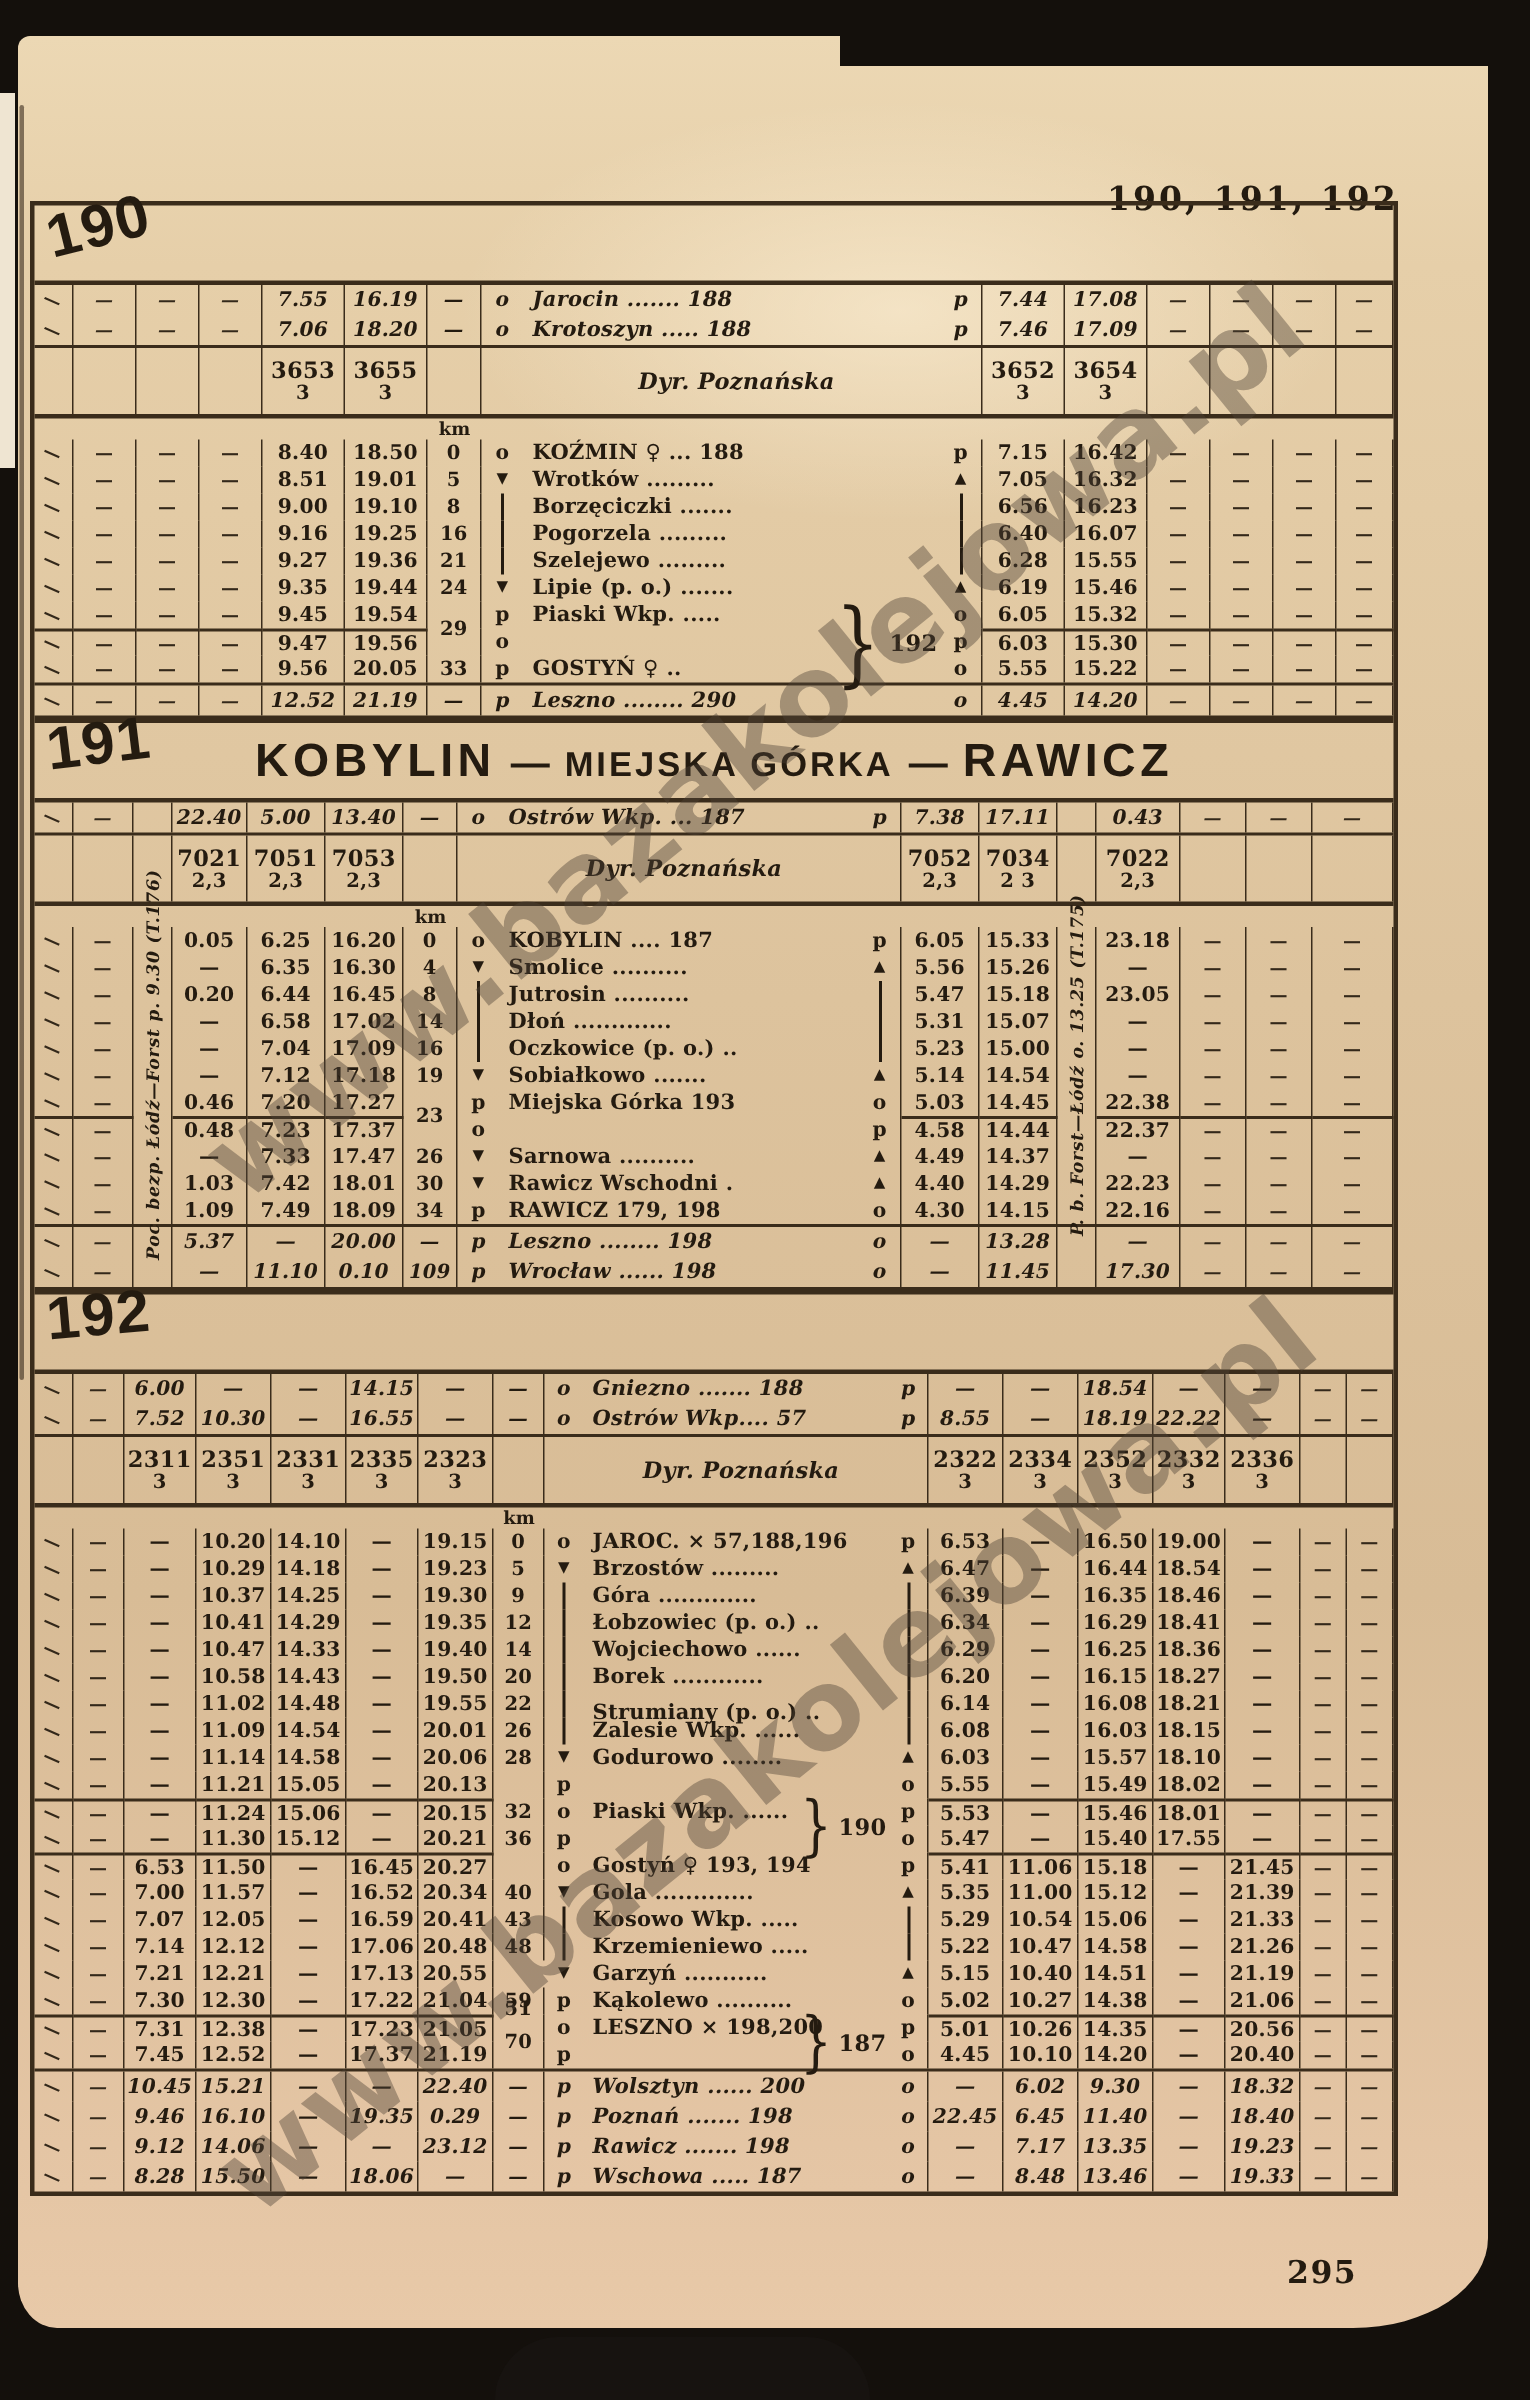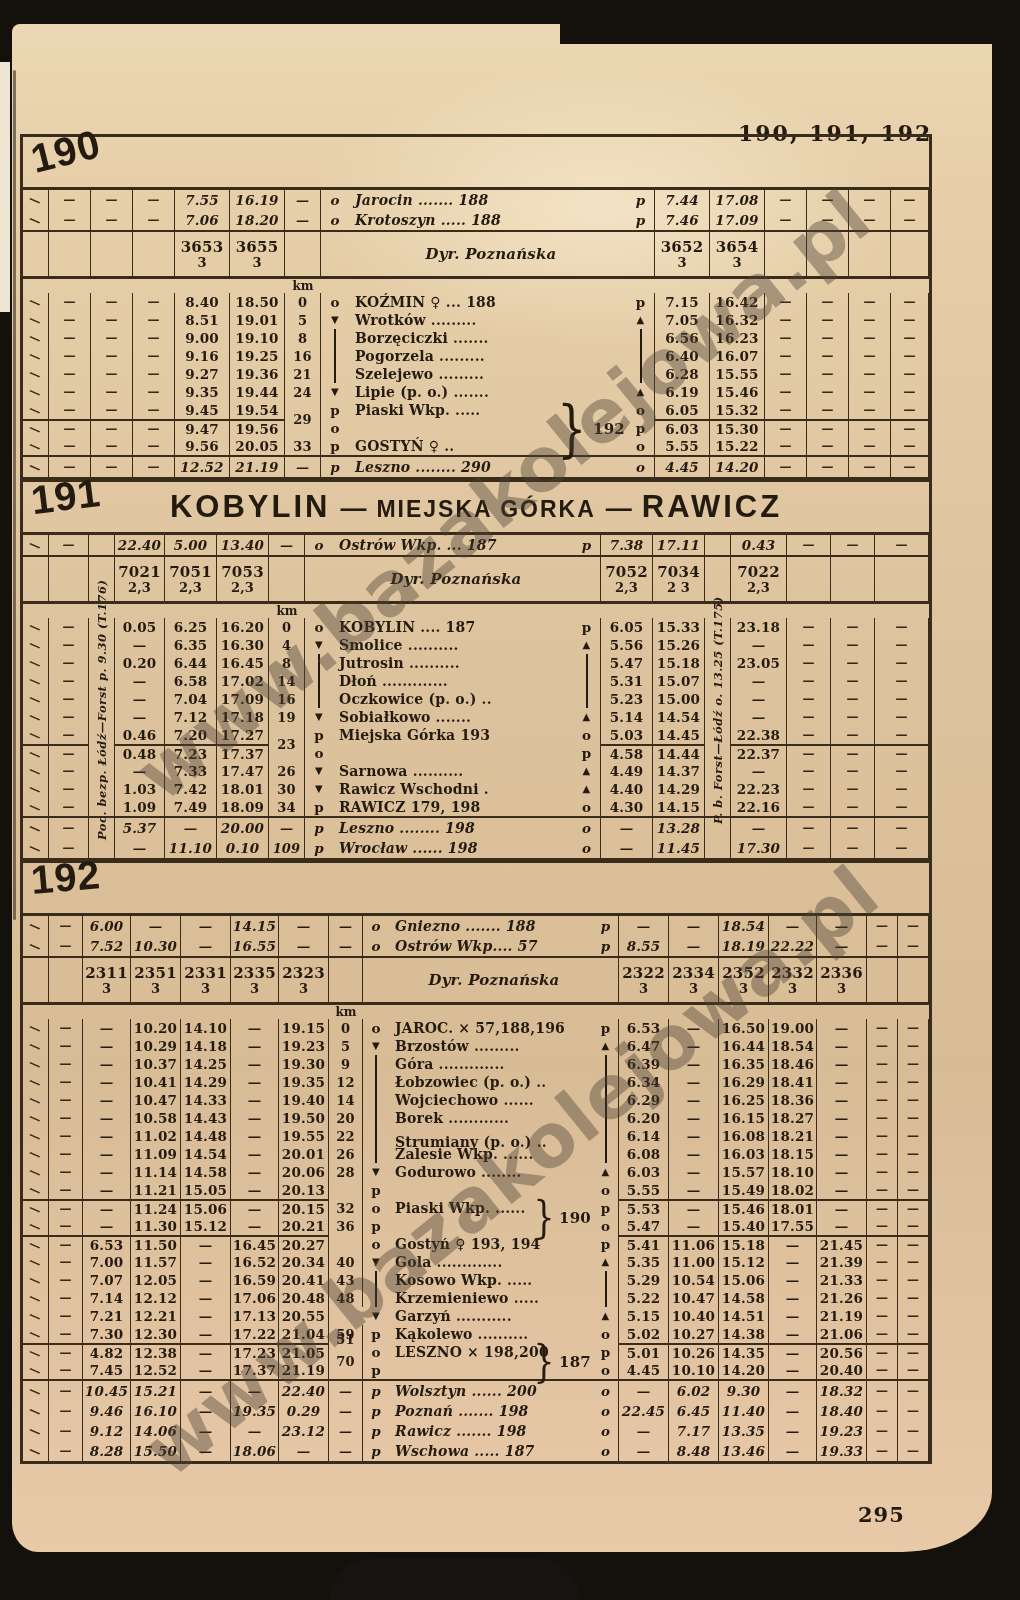--- a/index.html
+++ b/index.html
@@ -1327,21 +1327,21 @@
           <span class="cell tm br" style="width: 48px;">—</span>
           <span class="cell tm br" style="width: 50px;">21.06</span>
           <span class="cell dash br" style="width: 31px;">—</span>
           <span class="cell dash br" style="width: 31px;">—</span>
         </div>
         <div class="row rt">
           <span class="cell edge br" style="width: 26px;">
             <span class="tilt">—</span>
           </span>
           <span class="cell dash br" style="width: 34px;">—</span>
-          <span class="cell tm br" style="width: 48px;">4.82</span>
+          <span class="cell tm br" style="width: 48px;">7.31</span>
           <span class="cell tm br" style="width: 50px;">12.38</span>
           <span class="cell tm br" style="width: 50px;">—</span>
           <span class="cell tm br" style="width: 48px;">17.23</span>
           <span class="cell tm br" style="width: 50px;">21.05</span>
           <span class="cell km br" style="width: 34px;">
             <span class="mid">70</span>
           </span>
           <span class="cell ltl" style="width: 26px;">o</span>
           <span class="cell st" style="width: 204px;">LESZNO × 198,200<span class="brace" style="right: 2px; top: 1px; height: 36px;">
               <span class="bg" style="font-size: 44px; line-height: 36px;">}</span>

